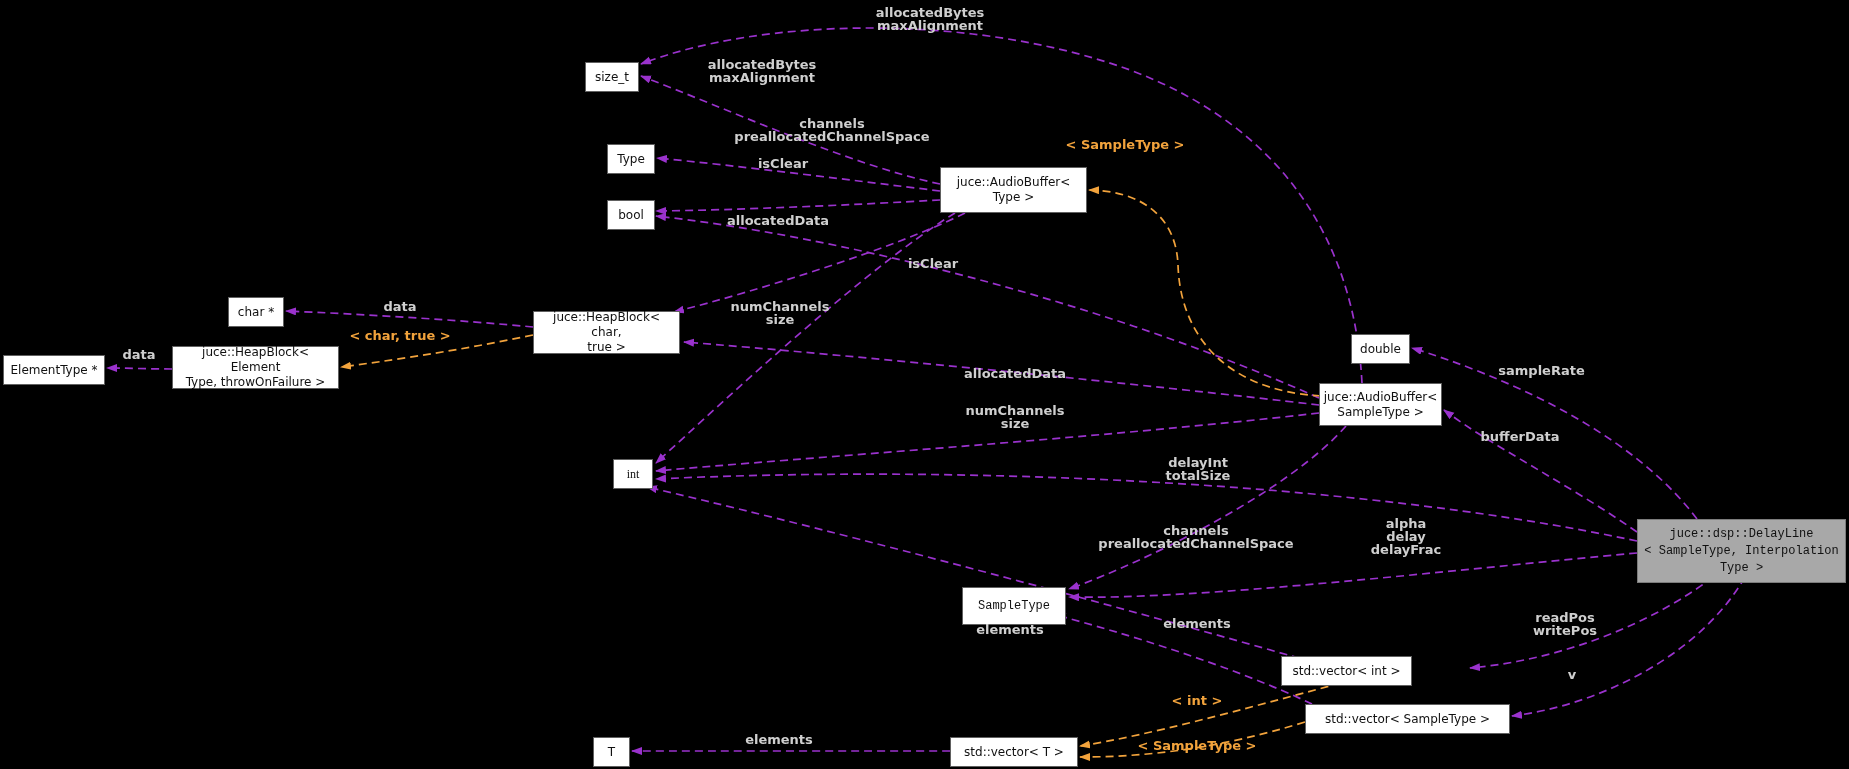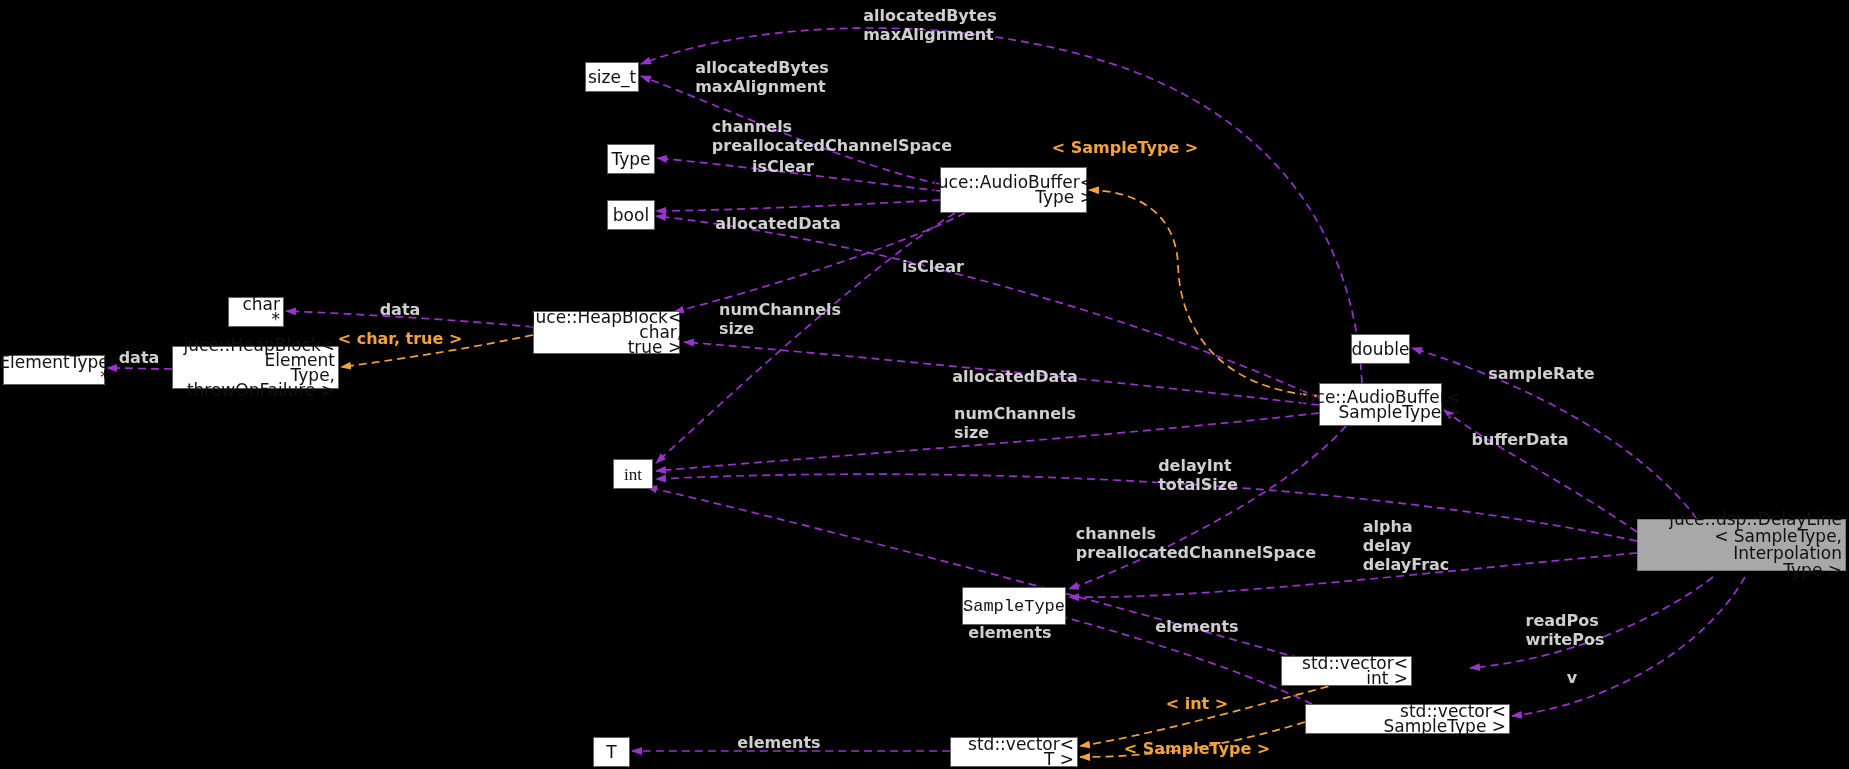--- a/index.html
+++ b/index.html
@@ -4,28 +4,28 @@
 <style>
   html,body{margin:0;padding:0;background:#000;}
   #canvas{
     position:relative;width:1849px;height:769px;background:#000000;
     font-family:"DejaVu Sans","Liberation Sans",sans-serif;overflow:hidden;
   }
   #edges{position:absolute;left:0;top:0;width:1849px;height:769px;}
   .node{
     position:absolute;display:flex;align-items:center;justify-content:center;
     background:#ffffff;border:1px solid #606060;box-sizing:border-box;
-    color:#111;font-size:17px;line-height:15px;text-align:right;
+    color:#111;font-size:12px;line-height:15px;text-align:center;
     white-space:pre-line;padding:14px 3px;cursor:pointer;
   }
   .node.hl{background:#a8a8a8;border:1px solid #7c7c7c;cursor:default;line-height:17px;}
   .lbl{
     position:absolute;transform:translateX(-50%);
-    color:#cfcfcf;font-size:16px;line-height:19px;font-weight:600;
-    text-align:left;white-space:pre-line;pointer-events:none;
+    color:#cfcfcf;font-size:13px;line-height:13px;font-weight:600;
+    text-align:center;white-space:pre-line;pointer-events:none;
   }
   .lbl.orange{color:#f2a33c;}
 </style>
 </head>
 <body>
 
 <div id="canvas">
 
   <svg id="edges" viewBox="0 0 1849 769">
     <defs>
@@ -75,21 +75,21 @@
   <div class="node" style="left:228px;top:297px;width:56px;height:26px;">char *</div>
   <div class="node" style="left:3px;top:355px;width:102px;height:26px;">ElementType *</div>
   <div class="node" style="left:172px;top:346px;width:167px;height:43px;">juce::HeapBlock&lt; Element
 Type, throwOnFailure &gt;</div>
   <div class="node" style="left:533px;top:311px;width:147px;height:43px;">juce::HeapBlock&lt; char,
 true &gt;</div>
   <div class="node" style="left:613px;top:459px;width:40px;height:26px;font-family:Liberation Serif, serif;">int</div>
   <div class="node" style="left:1351px;top:334px;width:59px;height:26px;">double</div>
   <div class="node" style="left:1319px;top:383px;width:123px;height:43px;">juce::AudioBuffer&lt;
 SampleType &gt;</div>
-  <div class="node hl" style="left:1637px;top:519px;width:209px;height:52px;">juce::dsp::DelayLine
+  <div class="node hl" style="left:1637px;top:519px;width:209px;height:64px;font-family:Liberation Mono, monospace;">juce::dsp::DelayLine
 &lt; SampleType, Interpolation
 Type &gt;</div>
   <div class="node" style="left:962px;top:587px;width:104px;height:38px;font-family:Liberation Mono, monospace;">SampleType</div>
   <div class="node" style="left:1281px;top:656px;width:131px;height:27px;">std::vector&lt; int &gt;</div>
   <div class="node" style="left:1305px;top:704px;width:205px;height:27px;">std::vector&lt; SampleType &gt;</div>
   <div class="node" style="left:950px;top:737px;width:128px;height:27px;">std::vector&lt; T &gt;</div>
   <div class="node" style="left:593px;top:737px;width:37px;height:27px;">T</div>
 
   <div class="lbl" style="left:930px;top:6px;">allocatedBytes
 maxAlignment</div>

